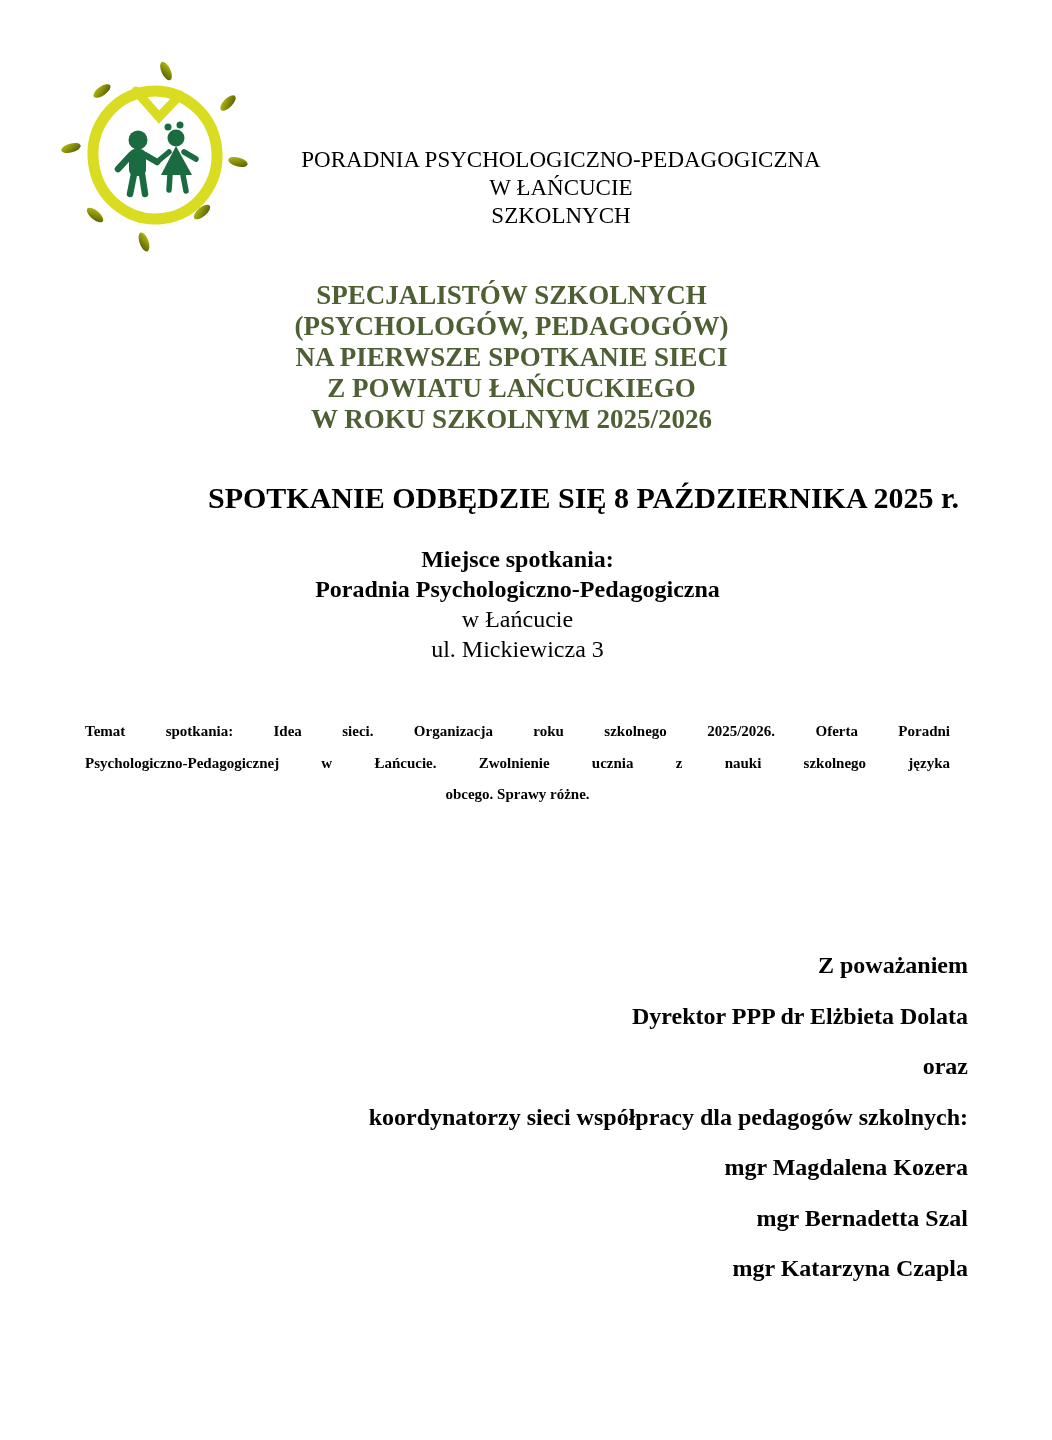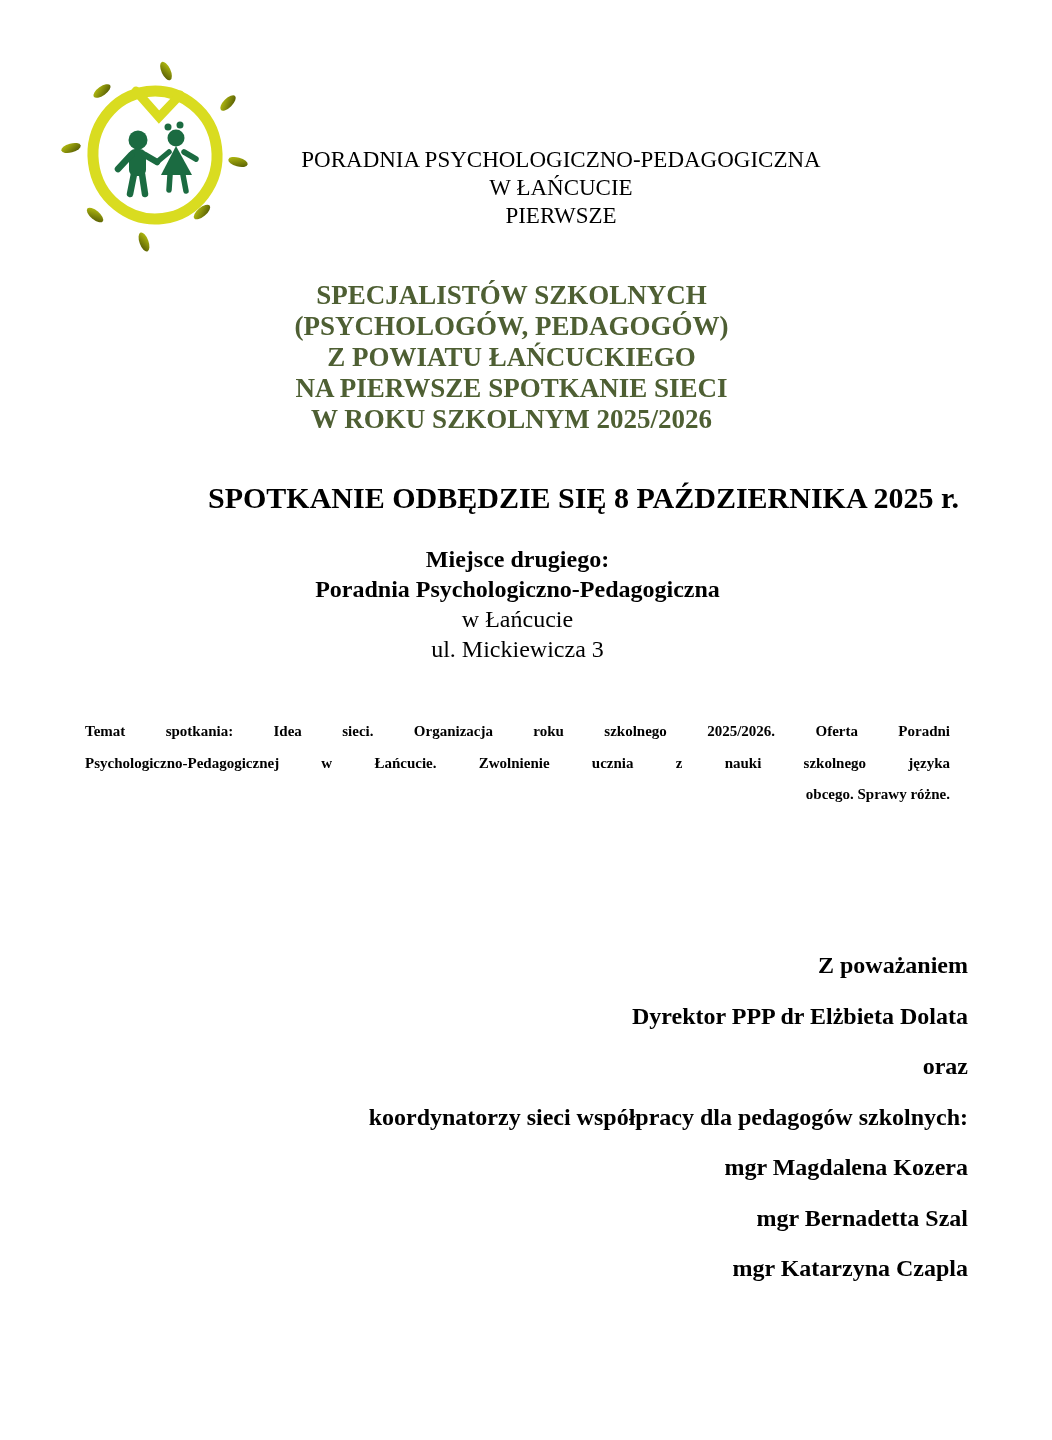--- a/index.html
+++ b/index.html
@@ -59,21 +59,21 @@
     font-size: 24px; line-height: 30px;
   }
   .place .b { font-weight: bold; }
   .topic {
     position: absolute;
     top: 692px; left: 85px; width: 865px;
     font-weight: bold;
     font-size: 15px; line-height: 31.5px; margin-top: 24px;
   }
   .topic .jline { text-align: justify; text-align-last: justify; }
-  .topic .lline { text-align: right; }
+  .topic .lline { text-align: center; }
   .signature {
     position: absolute;
     top: 951px; left: 85px; width: 883px;
     text-align: right;
     font-size: 24px;
     font-weight: bold;
   }
   .signature .sig-line { line-height: 28px; margin-bottom: 22.5px; }
 </style>
 </head>
@@ -118,35 +118,35 @@
       <path class="limb thin" d="M111,94 L99,104"></path>
       <path class="limb thin" d="M126,94 L138,101"></path>
       <path class="limb thin" d="M112,117 L111,132"></path>
       <path class="limb thin" d="M125,117 L128,133"></path>
     </g>
   </svg>
 
   <div class="inst-header">
     <div>PORADNIA PSYCHOLOGICZNO-PEDAGOGICZNA</div>
     <div>W ŁAŃCUCIE</div>
-    <div>PIERWSZE</div>
+    <div>SZKOLNYCH</div>
   </div>
 
   <div class="green-heading">
     <div>SPECJALISTÓW SZKOLNYCH</div>
     <div>(PSYCHOLOGÓW, PEDAGOGÓW)</div>
+    <div>NA PIERWSZE SPOTKANIE SIECI</div>
     <div>Z POWIATU ŁAŃCUCKIEGO</div>
-    <div>NA PIERWSZE SPOTKANIE SIECI</div>
     <div>W ROKU SZKOLNYM 2025/2026</div>
   </div>
 
   <div class="main-heading">SPOTKANIE ODBĘDZIE SIĘ 8 PAŹDZIERNIKA 2025 r.</div>
 
   <div class="place">
-    <div class="b">Miejsce drugiego:</div>
+    <div class="b">Miejsce spotkania:</div>
     <div class="b">Poradnia Psychologiczno-Pedagogiczna</div>
     <div>w Łańcucie</div>
     <div>ul. Mickiewicza 3</div>
   </div>
 
   <div class="topic">
     <div class="jline">Temat spotkania: Idea sieci. Organizacja roku szkolnego 2025/2026. Oferta Poradni</div>
     <div class="jline">Psychologiczno-Pedagogicznej w Łańcucie. Zwolnienie ucznia z nauki szkolnego języka</div>
     <div class="lline">obcego. Sprawy różne.</div>
   </div>

